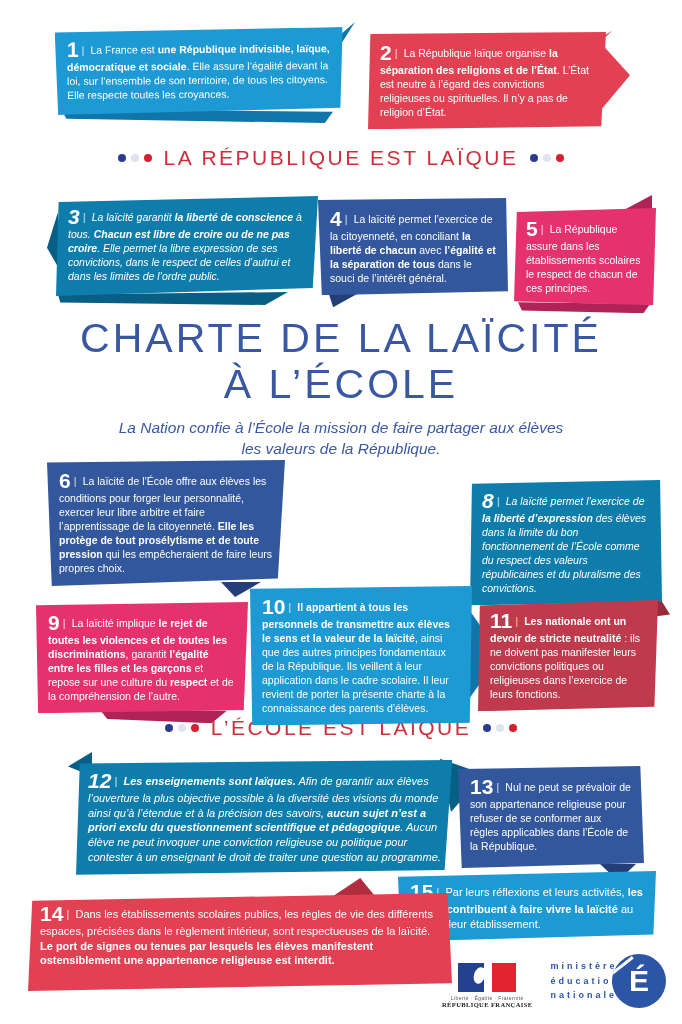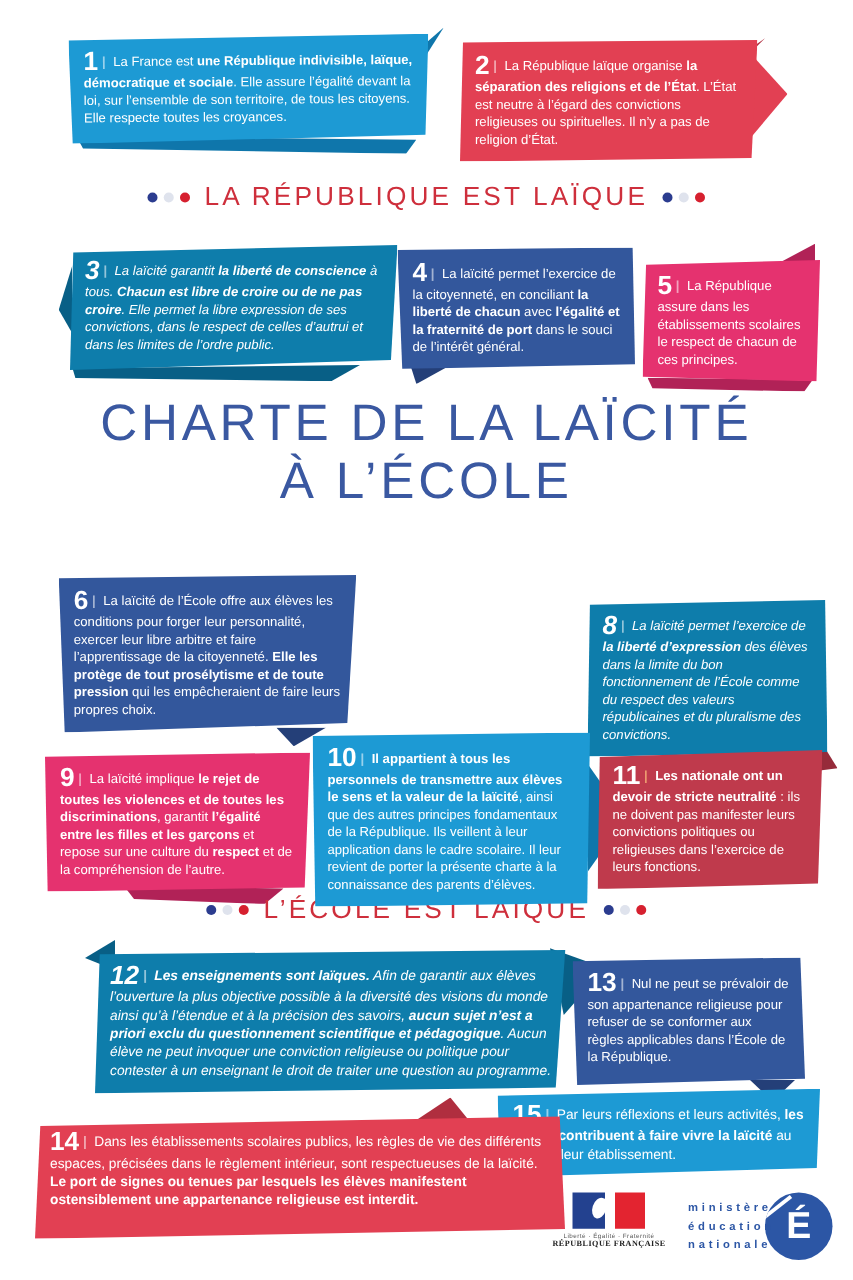--- a/index.html
+++ b/index.html
@@ -76,21 +76,21 @@
   .dot{width:8px;height:8px;border-radius:50%;}
   .dot.b{background:#2b3c8f}.dot.w{background:#dfe3ed}.dot.r{background:#d6202f}
 
   
   .title{position:absolute;top:316px;left:0;right:0;text-align:center;color:#3a58a1;
          font-size:41px;letter-spacing:3px;line-height:1.12;font-weight:400;}
   .subtitle{position:absolute;top:418px;left:111px;width:460px;text-align:center;color:#3a58a1;
             font-size:15.5px;font-style:italic;line-height:1.35;}
 
   
-  .footer{position:absolute;right:16px;bottom:16px;display:flex;align-items:flex-start;gap:18px;}
+  .footer{position:absolute;right:16px;bottom:16px;display:flex;align-items:flex-end;gap:18px;}
   .marianne{display:flex;flex-direction:column;align-items:center;}
   .flag{width:58px;height:29px;display:flex;}
   .flag .fb{width:45%;background:#23418f;position:relative;}
   .flag .fb::after{content:"";position:absolute;right:-1px;top:4px;width:11px;height:17px;background:#fff;
                    border-radius:60% 0 60% 60%;transform:rotate(18deg);}
   .flag .fw{width:14%;background:#fff;}
   .flag .fr{width:41%;background:#e32430;}
   .motto{font-size:5px;color:#555;letter-spacing:.4px;margin-top:3px;}
   .rf-name{font-size:6.5px;font-weight:700;color:#222;font-family:"Liberation Serif",serif;letter-spacing:.4px;}
   .ministry{display:flex;align-items:center;}
@@ -132,33 +132,34 @@
   </div>
 
   <div class="bwrap" id="w3">
     <i class="fold fA fd-teal"></i>
     <i class="fold fB fd-teal"></i>
     <div class="banner c-teal"><span class="num">3</span><span class="bar">|</span><span class="txt"><span>La laïcité garantit </span><span class="bd">la liberté de conscience</span><span> à tous. </span><span class="bd">Chacun est libre de croire ou de ne pas croire</span><span>. Elle permet la libre expression de ses convictions, dans le respect de celles d’autrui et dans les limites de l’ordre public.</span></span></div>
   </div>
 
   <div class="bwrap" id="w4">
     <i class="fold fA fd-indigo"></i>
-    <div class="banner c-indigo"><span class="num">4</span><span class="bar">|</span><span class="txt"><span>La laïcité permet l’exercice de la citoyenneté, en conciliant </span><span class="bd">la liberté de chacun</span><span> avec </span><span class="bd">l’égalité et la fraternité de port</span><span> dans le souci de l’intérêt général.</span></span></div>
+    <div class="banner c-indigo"><span class="num">4</span><span class="bar">|</span><span class="txt"><span>La laïcité permet l’exercice de la citoyenneté, en conciliant </span><span class="bd">la liberté de chacun</span><span> avec </span><span class="bd">l’égalité et la séparation de tous</span><span> dans le souci de l’intérêt général.</span></span></div>
   </div>
 
   <div class="bwrap" id="w5">
     <i class="fold fA fd-pink"></i>
     <i class="fold fB fd-pink"></i>
     <div class="banner c-pink"><span class="num">5</span><span class="bar">|</span><span class="txt"><span>La République assure dans les établissements scolaires le respect de chacun de ces principes.</span></span></div>
   </div>
 
   <div class="title">
     <div>CHARTE DE LA LAÏCITÉ</div>
     <div>À L’ÉCOLE</div>
   </div>
+  <div class="subtitle">La Nation confie à l’École la mission de faire partager aux élèves les valeurs de la République.</div>
 
   <div class="bwrap" id="w6">
     <i class="fold fA fd-indigo"></i>
     <div class="banner c-indigo"><span class="num">6</span><span class="bar">|</span><span class="txt"><span>La laïcité de l’École offre aux élèves les conditions pour forger leur personnalité, exercer leur libre arbitre et faire l’apprentissage de la citoyenneté. </span><span class="bd">Elle les protège de tout prosélytisme et de toute pression</span><span> qui les empêcheraient de faire leurs propres choix.</span></span></div>
   </div>
 
 
   <div class="bwrap" id="w8">
     <i class="fold fA fd-teal"></i>
     <div class="banner c-teal"><span class="num">8</span><span class="bar">|</span><span class="txt"><span>La laïcité permet l’exercice de </span><span class="bd">la liberté d’expression</span><span> des élèves dans la limite du bon fonctionnement de l’École comme du respect des valeurs républicaines et du pluralisme des convictions.</span></span></div>

